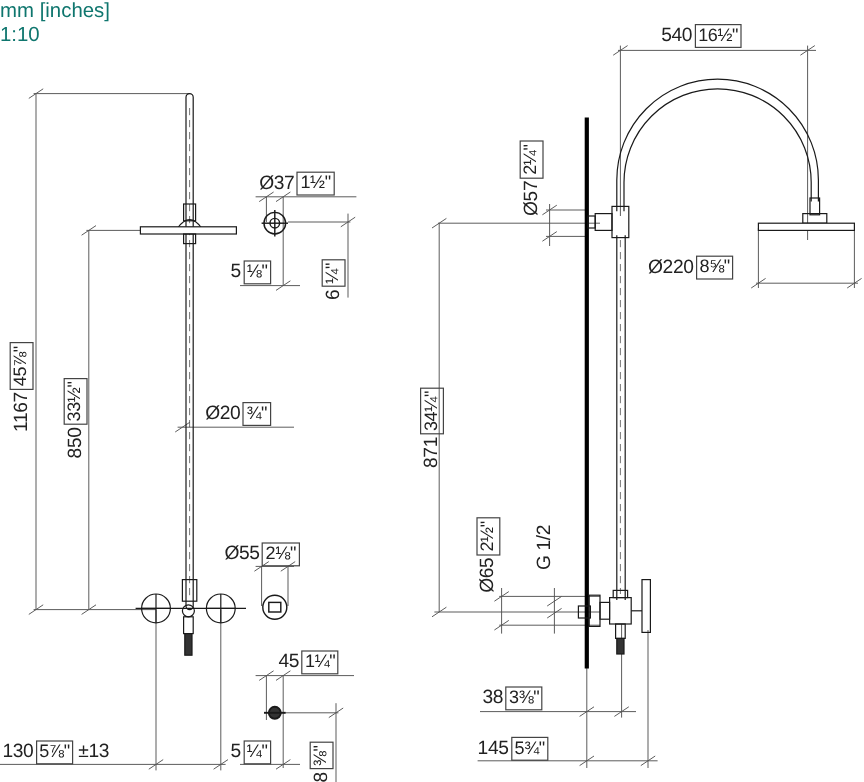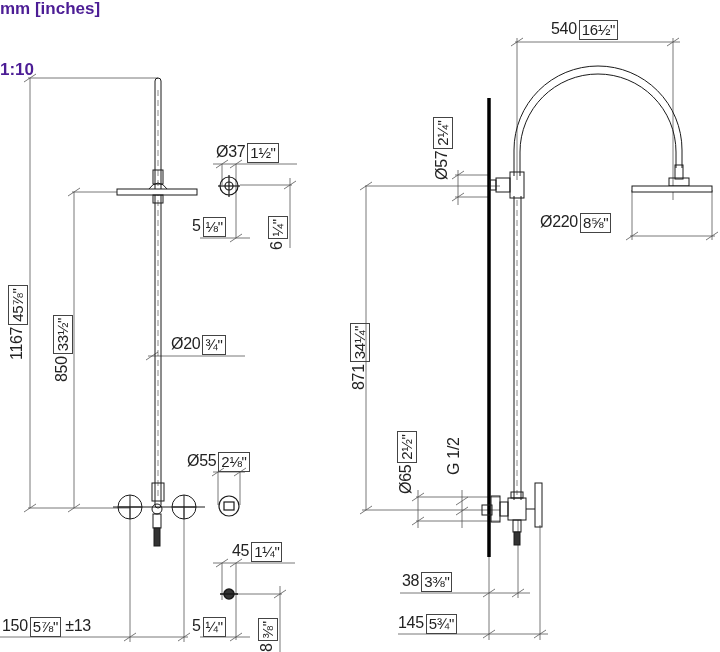--- a/index.html
+++ b/index.html
@@ -1,28 +1,28 @@
 <!DOCTYPE html>
 <html><head>
 <meta charset="utf-8">
 <style>
   html, body { margin: 0; padding: 0; background: #ffffff; }
   body { width: 720px; height: 652px; position: relative; overflow: hidden;
          font-family: "Liberation Sans", "DejaVu Sans", sans-serif; color: #1a1a1a; }
-  .hdr { position: absolute; left: 0; font-size: 17px; font-weight: 700; color: #4c1d95; line-height: 1; }
+  .hdr { position: absolute; left: 0; font-size: 17px; font-weight: 400; color: #0f766e; line-height: 1; }
   svg.drawing { position: absolute; left: 0; top: 0; }
   .lbl { position: absolute; font-size: 16px; color: #222; white-space: nowrap; line-height: 1; letter-spacing: -0.3px; }
   .lbl.v { transform-origin: 0 0; transform: rotate(-90deg); }
   .br { display: inline-block; border: 1px solid #444; border-left-width: 1px; padding: 0 2px; margin-left: 2px; height: 18px; line-height: 18px; vertical-align: middle; font-size: 15px; }
 </style>
 </head>
 <body>
 
 <div class="hdr" style="top:0px;">mm [inches]</div>
-<div class="hdr" style="top:20px;margin-top:41px;">1:10</div>
+<div class="hdr" style="top:20px;">1:10</div>
 
 <svg class="drawing" width="720" height="652" viewBox="0 0 720 652">
   <g fill="none" stroke="#555" stroke-width="0.8">
 
     <line x1="28" y1="78" x2="158" y2="78"></line>
     <line x1="30" y1="78" x2="30" y2="508"></line>
     <line x1="24" y1="82" x2="36" y2="74"></line>
     <line x1="24" y1="512" x2="36" y2="504"></line>
     <line x1="28" y1="508" x2="130" y2="508"></line>
 
@@ -188,21 +188,21 @@
 <div class="lbl v" style="left:53px; top:382px;">
   <span>850</span><span class="br">33½"</span>
 </div>
 <div class="lbl" style="left:171px; top:335px;">
   <span>Ø20</span><span class="br">¾"</span>
 </div>
 <div class="lbl" style="left:187px; top:452px;">
   <span>Ø55</span><span class="br">2⅛"</span>
 </div>
 <div class="lbl" style="left:2px; top:617px;">
-  <span>150</span><span class="br">5⅞"</span>
+  <span>130</span><span class="br">5⅞"</span>
   <span>±13</span>
 </div>
 
 <div class="lbl" style="left:216px; top:143px;">
   <span>Ø37</span><span class="br">1½"</span>
 </div>
 <div class="lbl" style="left:192px; top:217px;">
   <span>5</span><span class="br">⅛"</span>
 </div>
 <div class="lbl v" style="left:268px; top:250px;">

